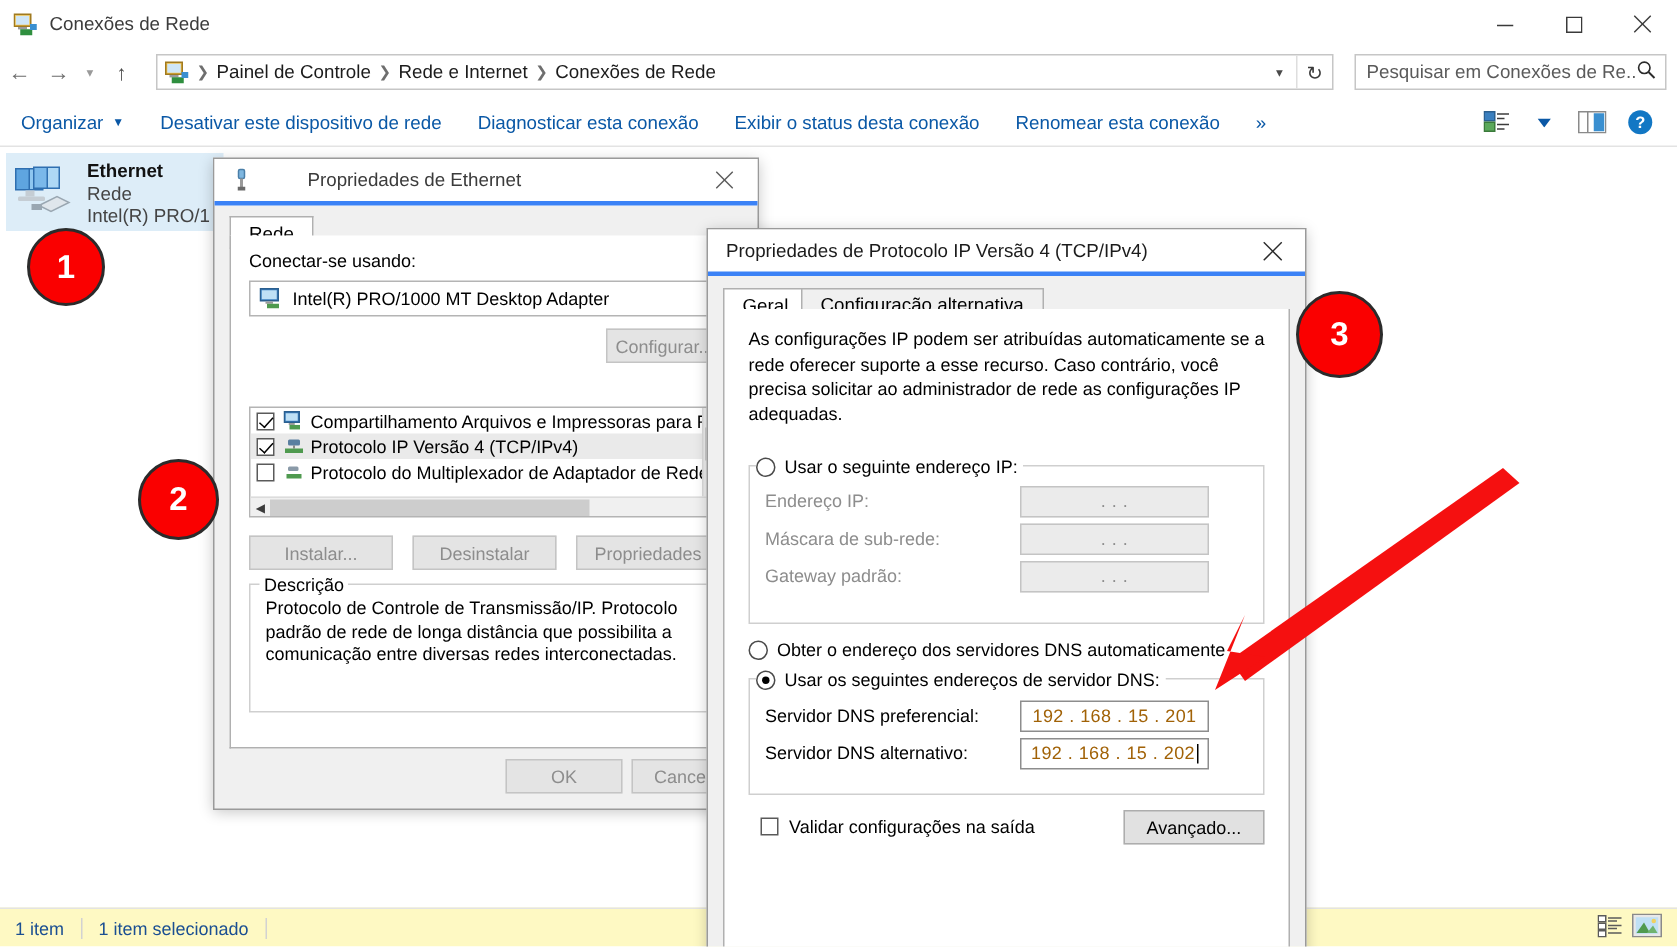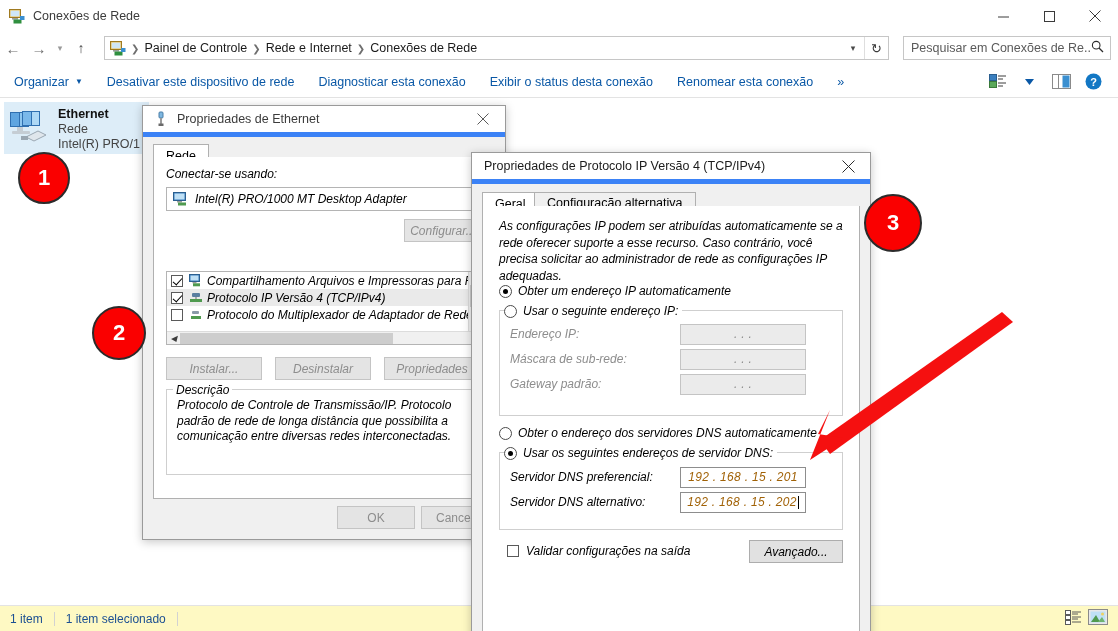--- a/index.html
+++ b/index.html
@@ -81,37 +81,37 @@
   .statusbar { position: absolute; left: 0; top: 605px; width: 1118px; height: 26px;
                background: #fef9c3; border-top: 1px solid #e3e3e3; display: flex; align-items: center; }
   .status-text { font-size: 12px; color: #1b4f92; margin-left: 10px; }
   .status-sep { width: 1px; height: 14px; background: #d2d2d2; margin: 0 11px; }
   .status-right { margin-left: auto; display: flex; align-items: center; gap: 6px; padding-right: 10px; }
 
   
   .dialog { position: absolute; background: #f0f0f0; border: 1px solid #9a9a9a;
             box-shadow: 0 2px 9px rgba(0,0,0,0.22); }
   .dlg-title { height: 31px; background: #fff; display: flex; align-items: center;
-               border-bottom: 5px solid #3b82f6; }
+               border-bottom: 3px solid #3b82f6; gap: 28px; }
   .dlg-title-icon { width: 16px; height: 16px; margin-left: 10px; margin-right: 8px; position: relative; }
   .dlg-title-text { font-size: 12.5px; color: #3b3b3b; }
   .dlg-close { margin-left: auto; width: 44px; height: 30px; display: flex; align-items: center;
                justify-content: center; color: #4a4a4a; }
 
   
   #eth-dialog { left: 142px; top: 105px; width: 364px; height: 435px; }
   .tabstrip { position: relative; height: 22px; margin: 7px 10px 0 10px; }
   .tab {
     position: absolute; left: 0; top: 0; height: 22px; padding: 0 12px;
     background: #fff; border: 1px solid #b0b0b0; border-bottom: none;
     display: flex; align-items: center; font-size: 12.5px; color: #000;
   }
   .tab-line { position: absolute; left: 0; right: 0; bottom: 0; height: 1px; background: #b0b0b0; }
   .tab-body { position: absolute; left: 10px; top: 51px; right: 10px; bottom: 40px;
-              background: #fff; border: 1px solid #b0b0b0; border-top: none; font-style: italic; }
+              background: #fff; border: 1px solid #b0b0b0; border-top: none; }
   .lbl { font-size: 12px; color: #000; }
   .lbl-dim { font-size: 12px; color: #8d8d8d; }
   .textbox { border: 1px solid #b4b4b4; background: #fff; display: flex; align-items: center; }
   .adapter-box { position: absolute; left: 12px; top: 30px; right: 12px; height: 24px; }
   .adapter-icon { width: 16px; height: 14px; margin-left: 6px; margin-right: 6px; position: relative; }
   .btn {
     background: #e1e1e1; border: 1px solid #adadad; font-size: 12px; color: #000;
     display: flex; align-items: center; justify-content: center; height: 23px;
   }
   .btn.disabled { color: #8d8d8d; background: #e4e4e4; border-color: #c4c4c4; }
@@ -449,24 +449,20 @@
 
     <div class="tabstrip" style="margin:8px 10px 0 10px;">
       <div class="tab">Geral</div>
       <div class="tab" style="left:52px;background:#f0f0f0;border-bottom:1px solid #b0b0b0;">Configuração alternativa</div>
       <div class="tab-line"></div>
     </div>
 
     <div class="tab-body" style="top:53px;bottom:48px;">
       <div style="position:absolute;left:16px;top:12px;right:16px;font-size:12px;line-height:16.5px;">As configurações IP podem ser atribuídas automaticamente se a rede oferecer suporte a esse recurso. Caso contrário, você precisa solicitar ao administrador de rede as configurações IP adequadas.</div>
 
-      <div class="row" style="position:absolute;left:16px;top:78px;">
-        <span class="radio checked"></span>
-        <span class="lbl" style="margin-left:6px;">Obter um endereço IP automaticamente</span>
-      </div>
 
       <div class="groupbox" style="left:16px;top:104px;right:16px;height:106px;">
         <span class="group-legend" style="left:4px;padding:0;display:flex;align-items:center;">
           <span class="radio"></span>
           <span class="lbl" style="margin-left:6px;background:#fff;padding-right:4px;">Usar o seguinte endereço IP:</span>
         </span>
 
         <div class="row" style="position:absolute;left:10px;top:16px;width:330px;">
           <span class="lbl-dim">Endereço IP:</span>
           <span class="ipfield disabled" style="position:absolute;left:170px;width:126px;">.    .    .</span>

